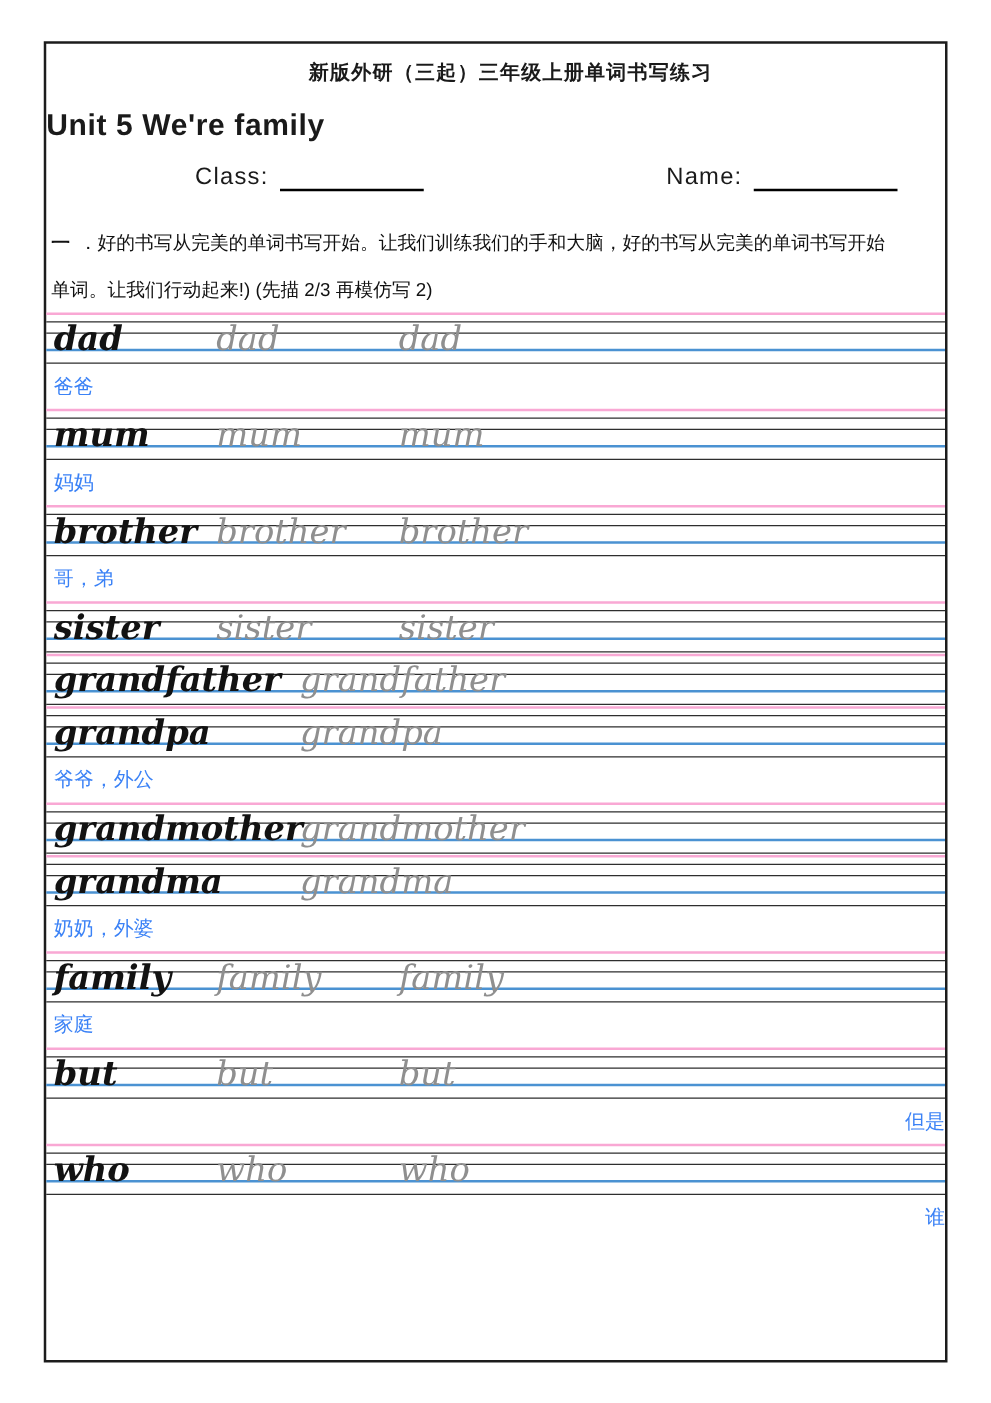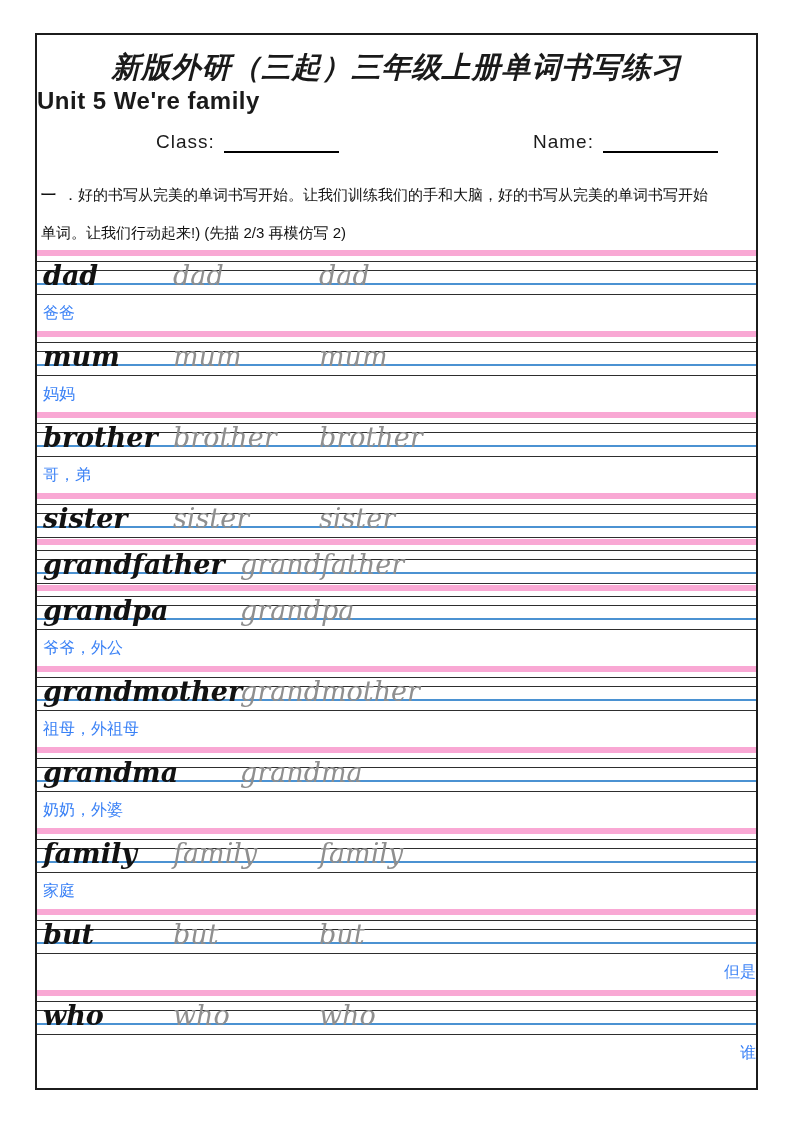--- a/index.html
+++ b/index.html
@@ -1,26 +1,26 @@
 <!DOCTYPE html>
 <html><head>
 <meta charset="utf-8">
 <style>
   html,body{margin:0;padding:0;background:#ffffff;}
   body{width:793px;height:1122px;position:relative;font-family:"Liberation Sans",sans-serif;color:#1a1a1a;}
   .page{position:absolute;left:35px;top:33px;width:719px;height:1053px;border:2px solid #1c1c1c;background:#fff;}
-  .title{position:absolute;top:13px;left:0;width:100%;text-align:center;font-size:29px;font-weight:bold;letter-spacing:1px;font-style:italic;}
+  .title{position:absolute;top:13px;left:12px;width:100%;text-align:center;font-size:16px;font-weight:bold;letter-spacing:1px;}
   .subtitle{position:absolute;top:52px;left:0;width:100%;font-size:24px;font-weight:bold;letter-spacing:0.5px;}
   .field-group{position:absolute;top:96px;font-size:19px;margin-left:44px;}
   .field-group .lbl{letter-spacing:1px;}
   .blank{display:inline-block;width:115px;height:19px;border-bottom:2px solid #000;margin-left:9px;vertical-align:bottom;}
   .instructions{position:absolute;top:141px;left:4px;right:4px;font-size:15px;line-height:38px;color:#111;}
   .instr-b{font-weight:bold;margin-right:7px;}
   .units{position:absolute;top:215px;left:0;width:100%;}
-  .unit{border-top:6px solid #f9a8d4;}
+  .unit{border-top:2px solid #f9a8d4;}
   .grid{position:relative;height:40px;}
   .ln{position:absolute;left:0;right:0;height:1px;background:#2e2e2e;}
   .ln.a{top:5px;}
   .ln.b{top:14px;}
   .ln.c{top:38px;}
   .ln.blue{top:27px;height:2px;background:#4b92d2;}
   .word{position:absolute;top:2px;line-height:36px;font-family:"DejaVu Serif",serif;font-style:italic;font-size:27px;white-space:nowrap;z-index:2;}
   .word.solid{color:#121212;font-weight:600;}
   .word.trace{color:#8f8f8f;font-weight:400;}
   .trans{height:35px;padding:7px 0 0 6px;box-sizing:border-box;font-family:"Liberation Serif",serif;font-size:16px;color:#3b82f6;}
@@ -119,21 +119,20 @@
       </div>
       <div class="unit">
         <div class="grid">
           <div class="ln a"></div>
           <div class="ln b"></div>
           <div class="ln blue"></div>
           <div class="ln c"></div>
           <span class="word solid" style="left: 6px;">grandmother</span>
           <span class="word trace" style="left: 203px;">grandmother</span>
         </div>
-        <div class="trans">祖母，外祖母</div>
       </div>
       <div class="unit">
         <div class="grid">
           <div class="ln a"></div>
           <div class="ln b"></div>
           <div class="ln blue"></div>
           <div class="ln c"></div>
           <span class="word solid" style="left: 6px;">grandma</span>
           <span class="word trace" style="left: 203px;">grandma</span>
         </div>

